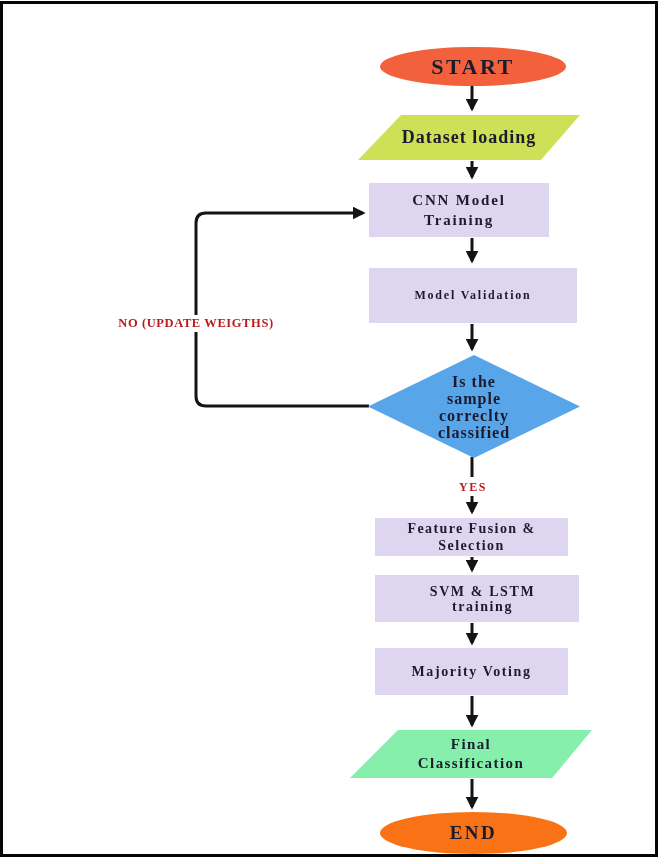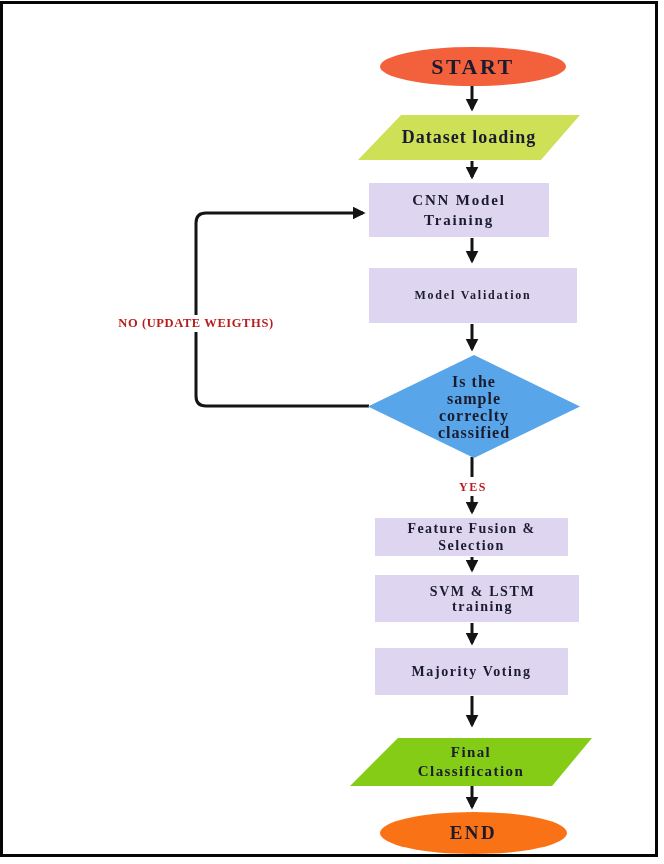--- a/index.html
+++ b/index.html
@@ -97,21 +97,21 @@
 
   <div class="node" id="n-svm" style="background: rgb(222, 213, 241);">
     <span>SVM &amp; LSTM
 training</span>
   </div>
 
   <div class="node" id="n-majority" style="background: rgb(222, 213, 241);">
     <span>Majority Voting</span>
   </div>
 
-  <div class="node" id="n-final" style="background: #84cc16; margin-top: 8px;">
+  <div class="node" id="n-final" style="background: #86efac;">
     <span>Final
 Classification</span>
   </div>
 
   <div class="node" id="n-end" style="background: #f97316;">
     <span>END</span>
   </div>
 
   <div class="edge-label" id="lbl-yes">YES</div>
 

